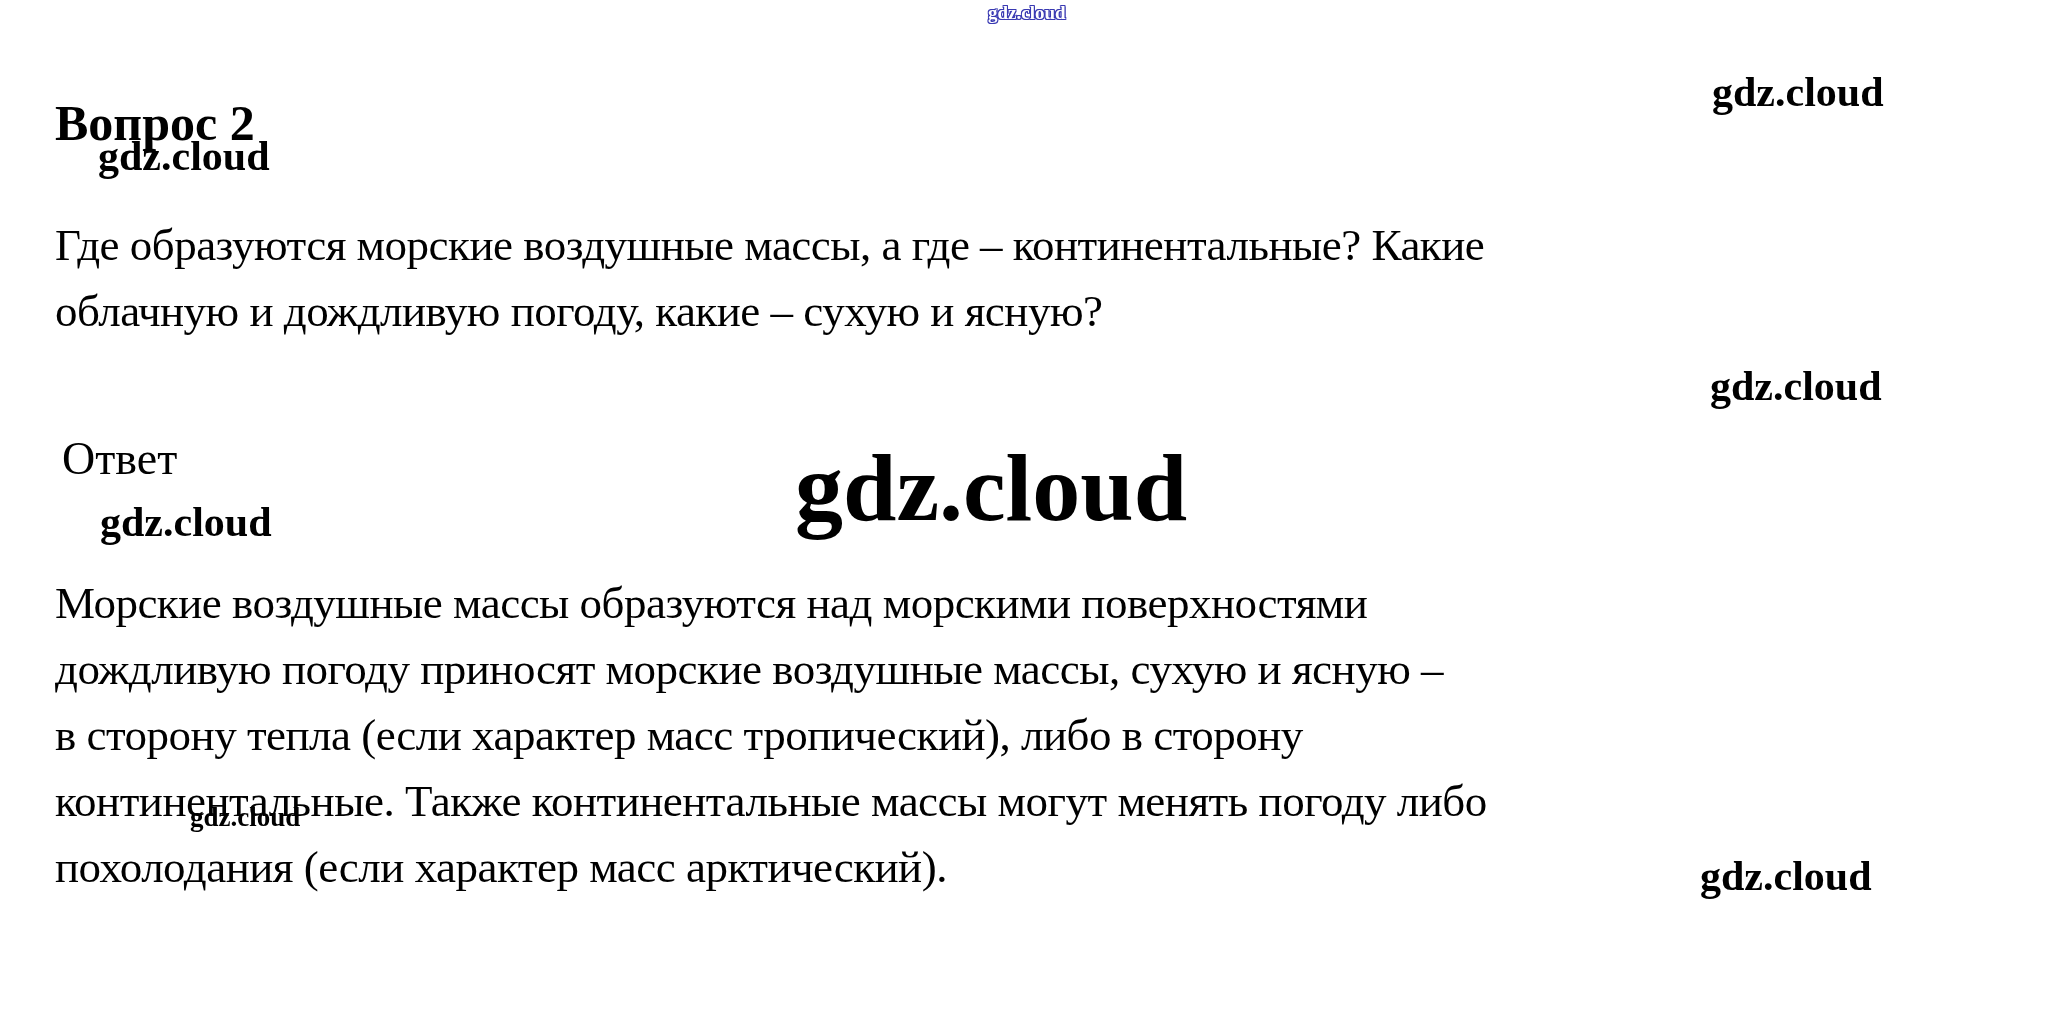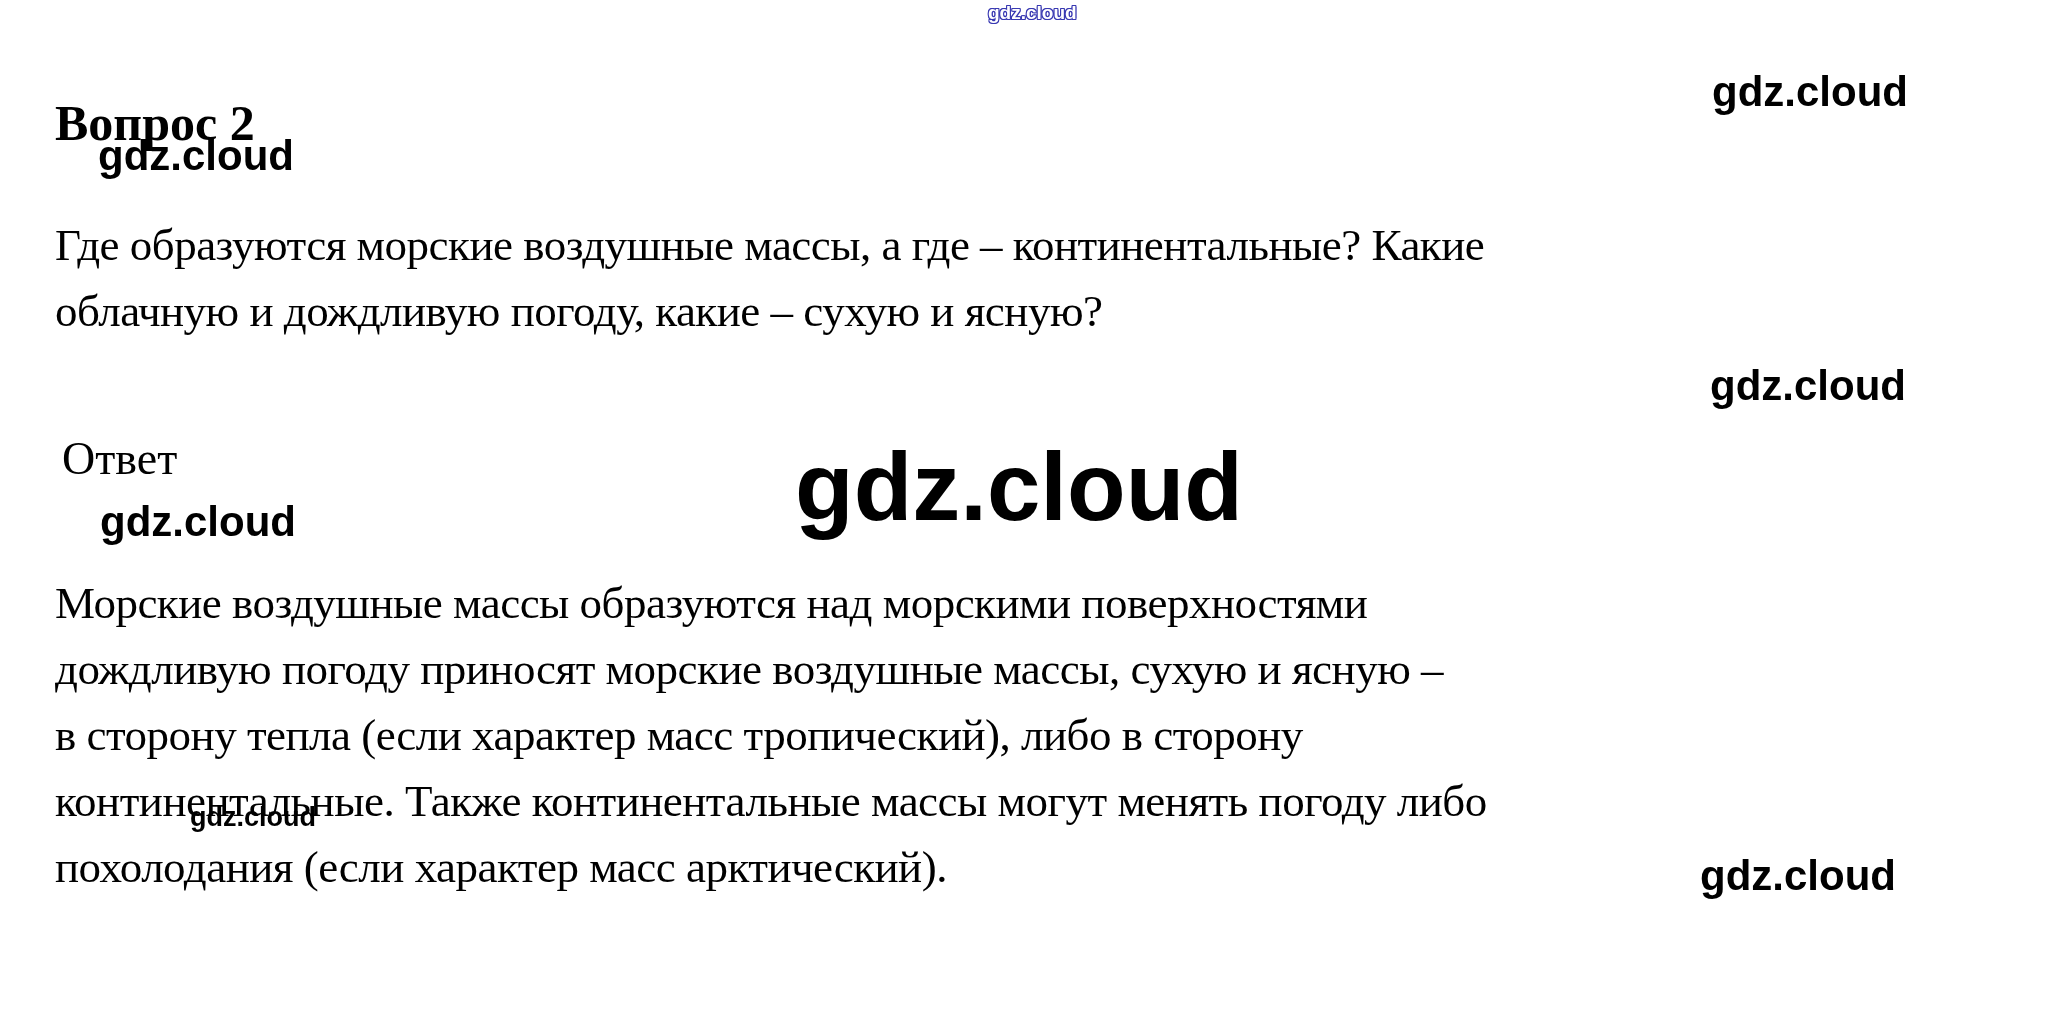--- a/index.html
+++ b/index.html
@@ -53,21 +53,21 @@
     font-size: 45px;
     line-height: 66px;
     letter-spacing: -0.5px;
     margin-top: 12px;
   }
   .line { white-space: nowrap; }
 
   
   .wm {
     position: absolute;
-    font-family: Liberation Sans, sans-serif;
+    font-family: Liberation Serif, serif;
     color: #000000;
     white-space: nowrap;
   }
   .wm-top-center {
     left: 988px;
     top: 2px;
     font-size: 19px;
     font-weight: bold;
     color: #ffffff;
     text-shadow: -1px 0 #3939b2, 1px 0 #3939b2, 0 -1px #3939b2, 0 1px #3939b2,

